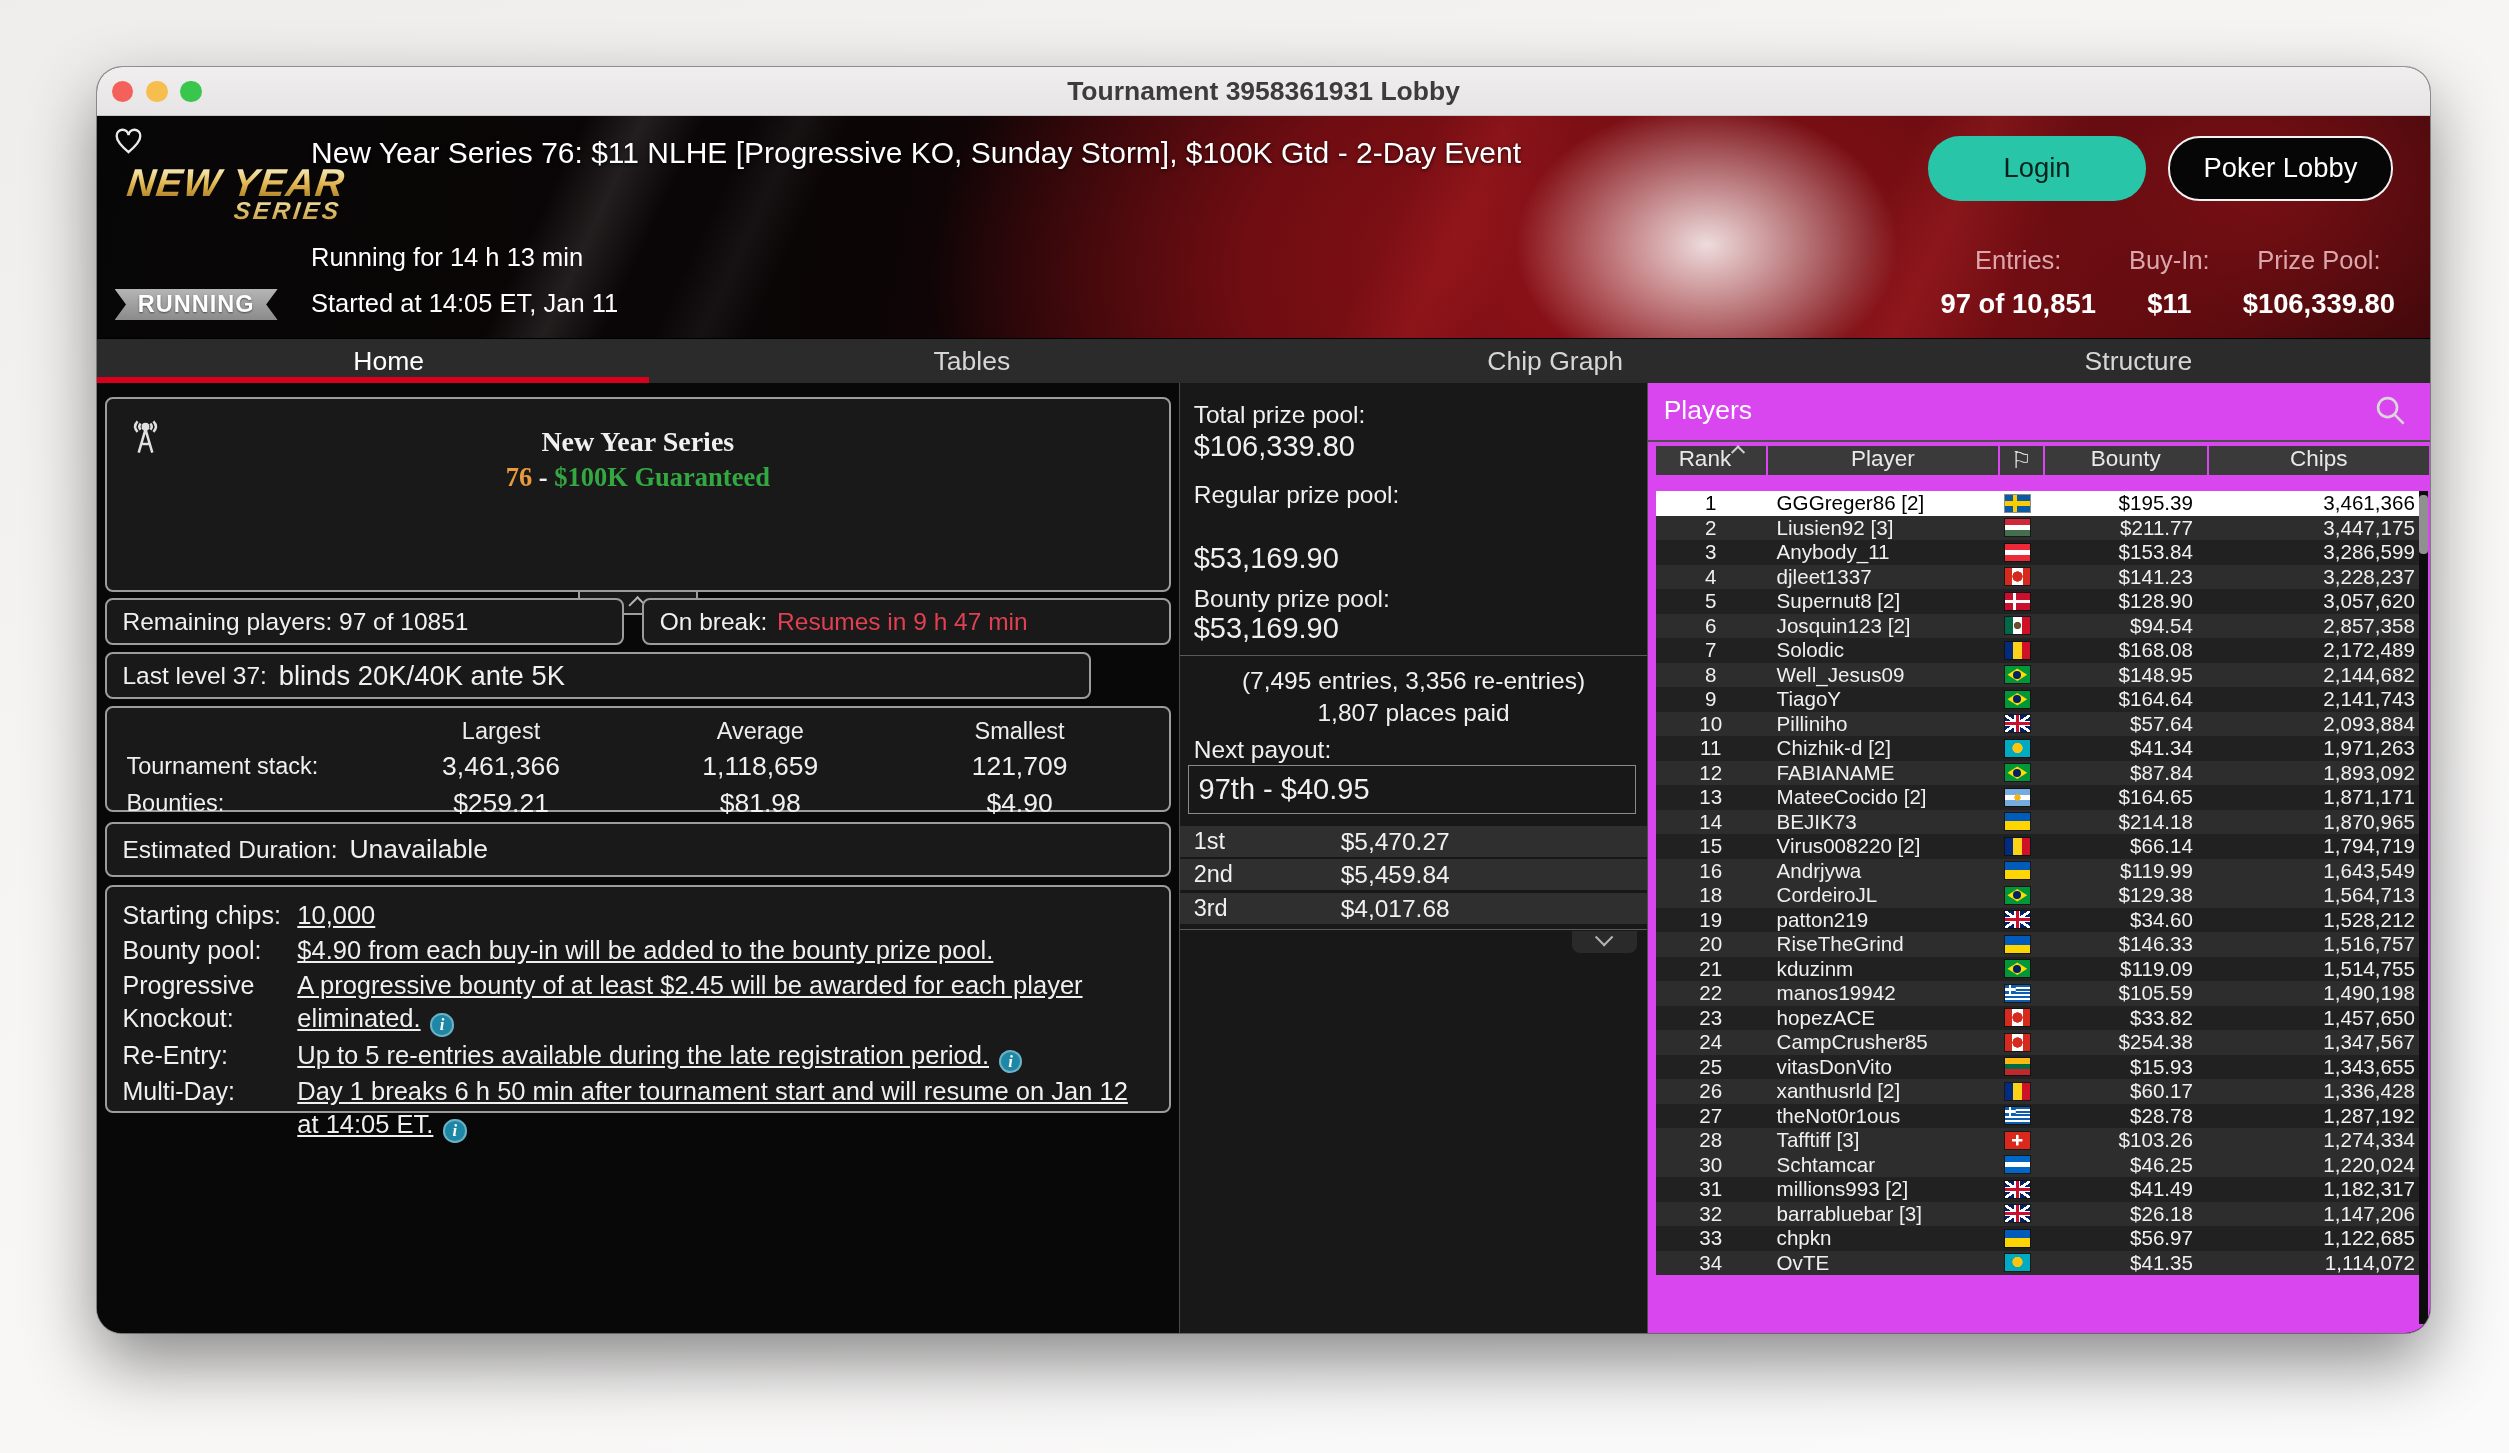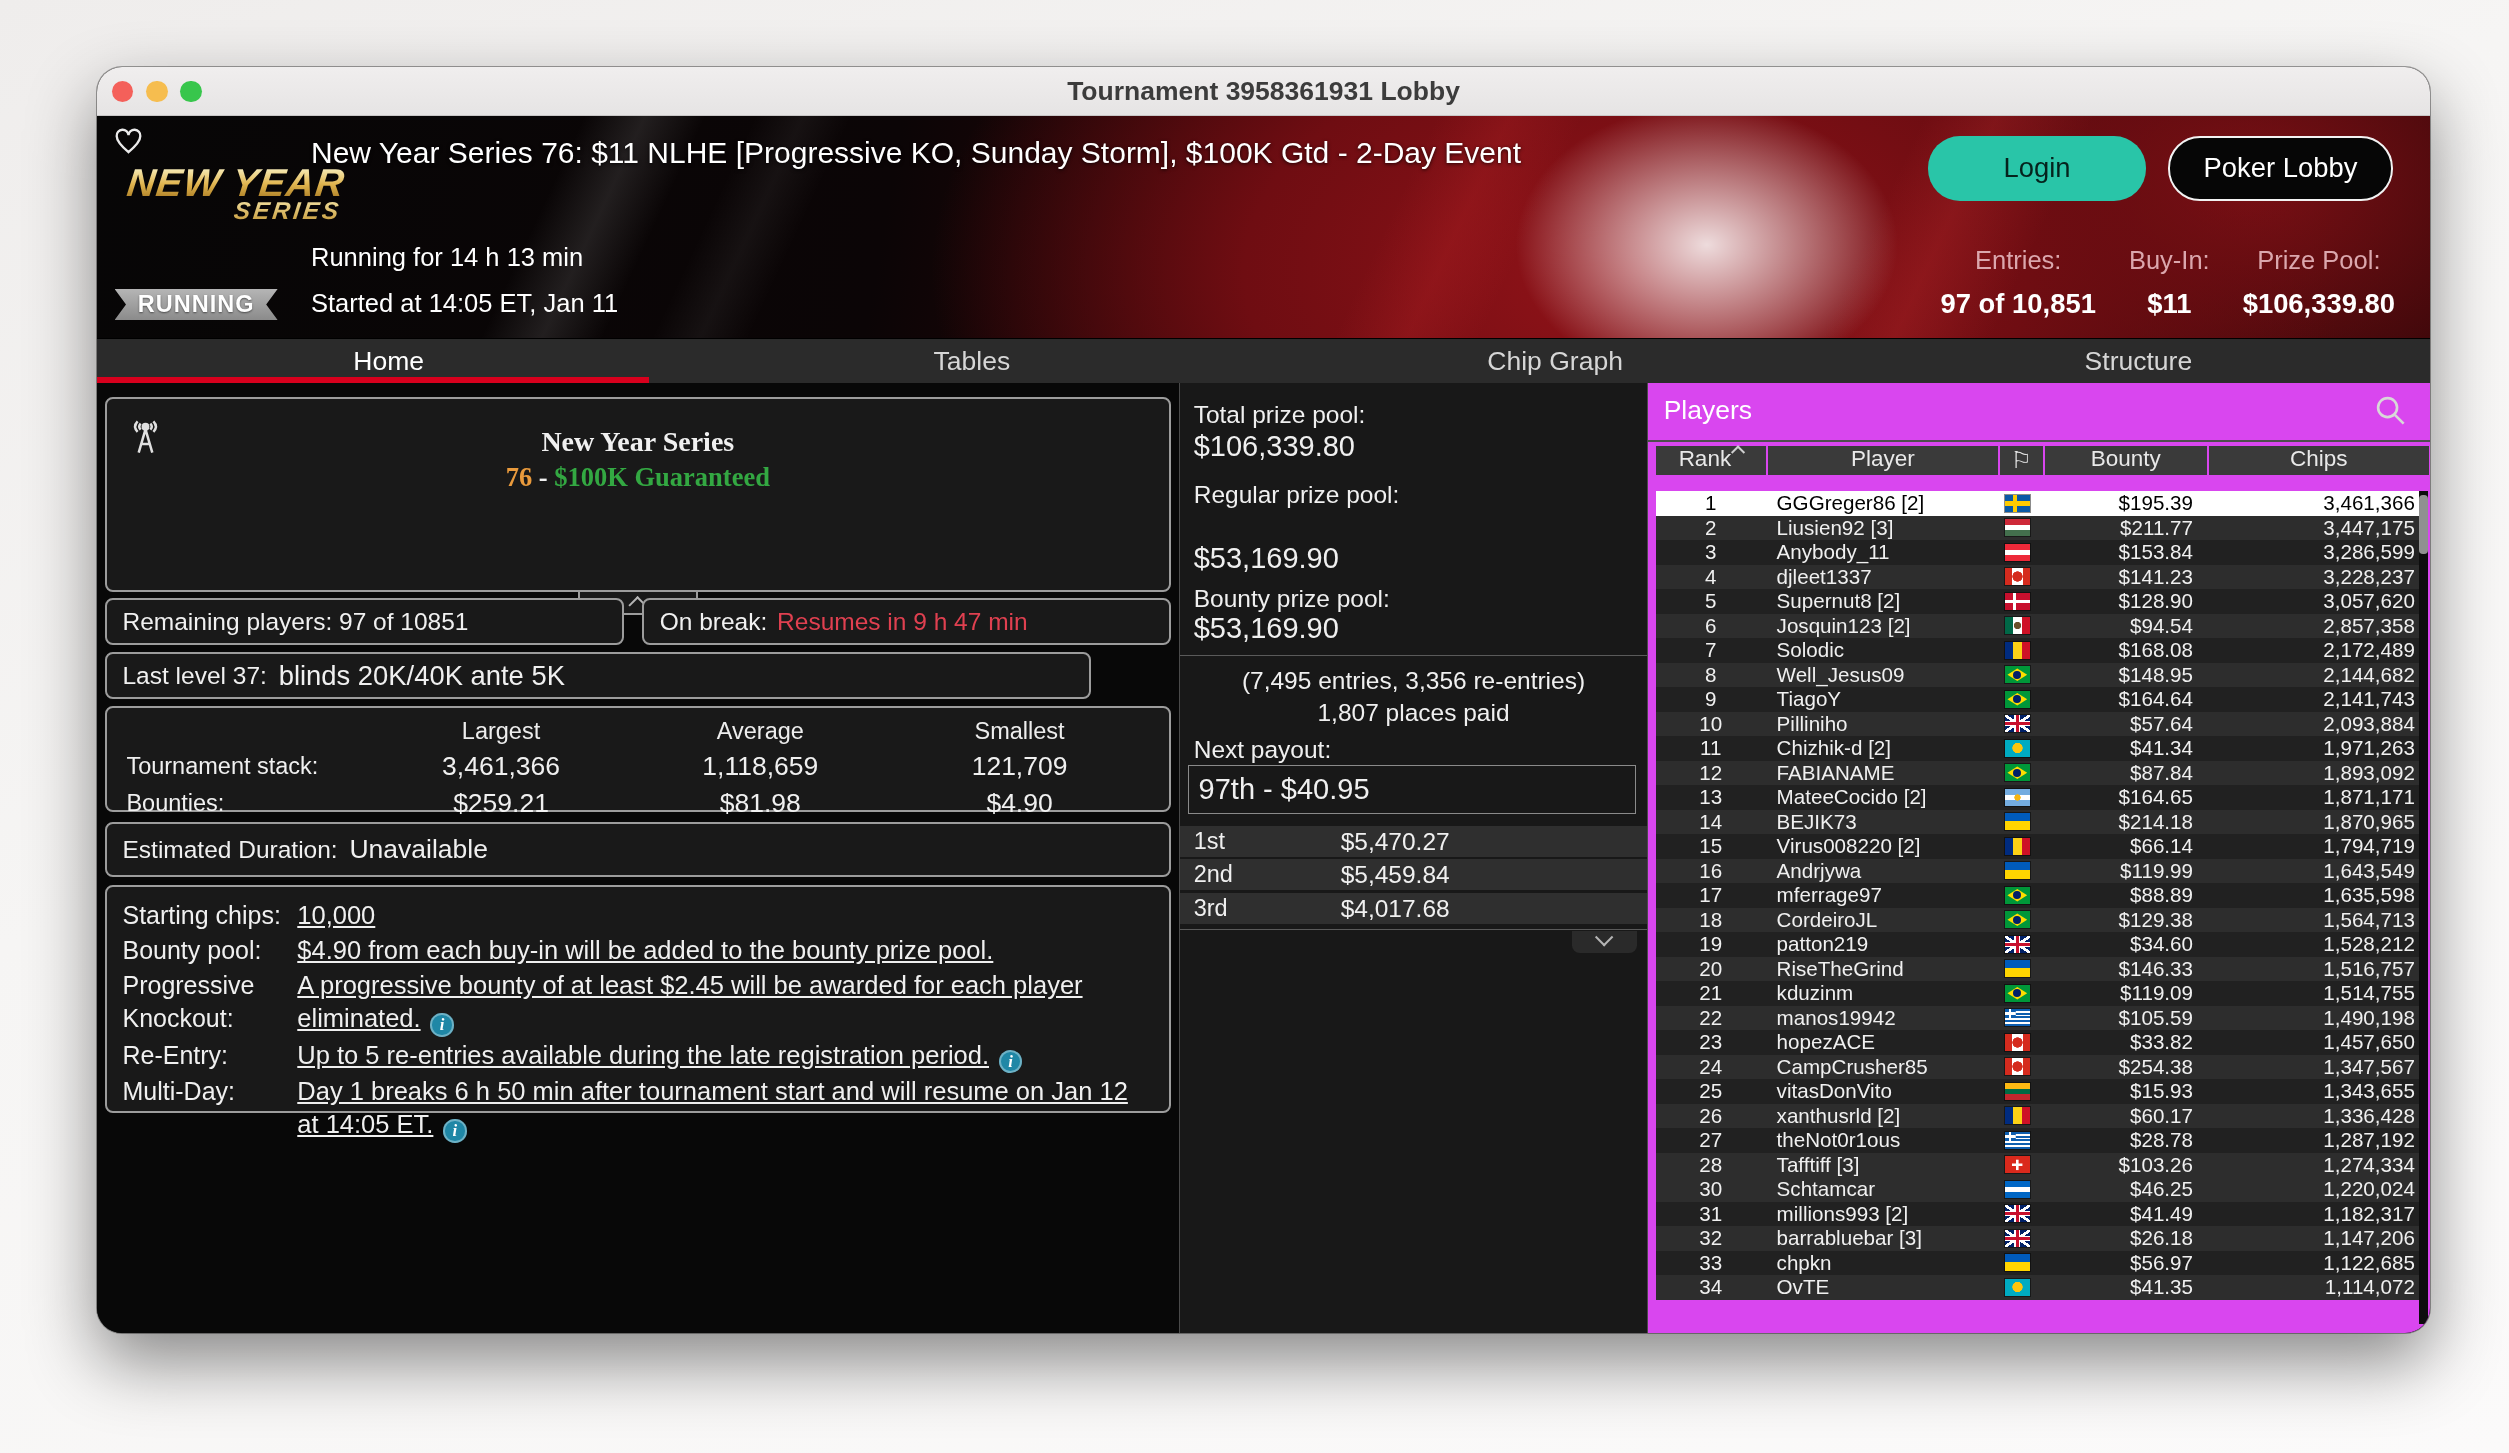--- a/index.html
+++ b/index.html
@@ -498,29 +498,20 @@
           </div>
           <div class="prow even">
             <div class="rank">16</div>
             <div class="name">Andrjywa</div>
             <div class="fcell">
               <span class="flag f-ua"></span>
             </div>
             <div class="bounty">$119.99</div>
             <div class="chips">1,643,549</div>
           </div>
-          <div class="prow odd">
-            <div class="rank">17</div>
-            <div class="name">mferrage97</div>
-            <div class="fcell">
-              <span class="flag f-br"></span>
-            </div>
-            <div class="bounty">$88.89</div>
-            <div class="chips">1,635,598</div>
-          </div>
           <div class="prow even">
             <div class="rank">18</div>
             <div class="name">CordeiroJL</div>
             <div class="fcell">
               <span class="flag f-br"></span>
             </div>
             <div class="bounty">$129.38</div>
             <div class="chips">1,564,713</div>
           </div>
           <div class="prow odd">

